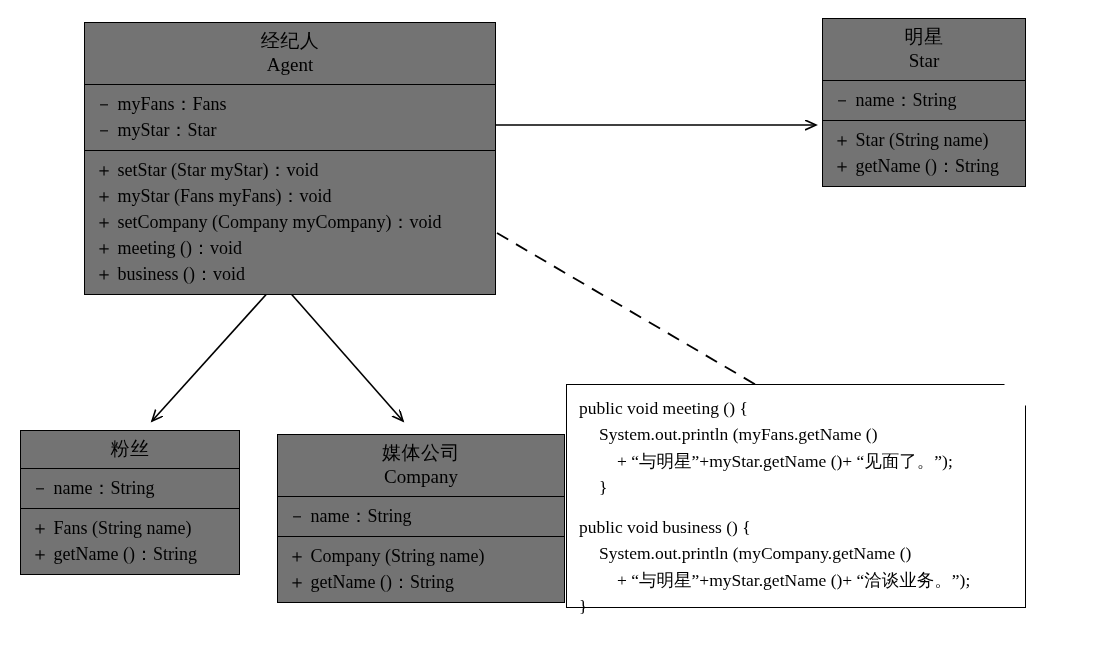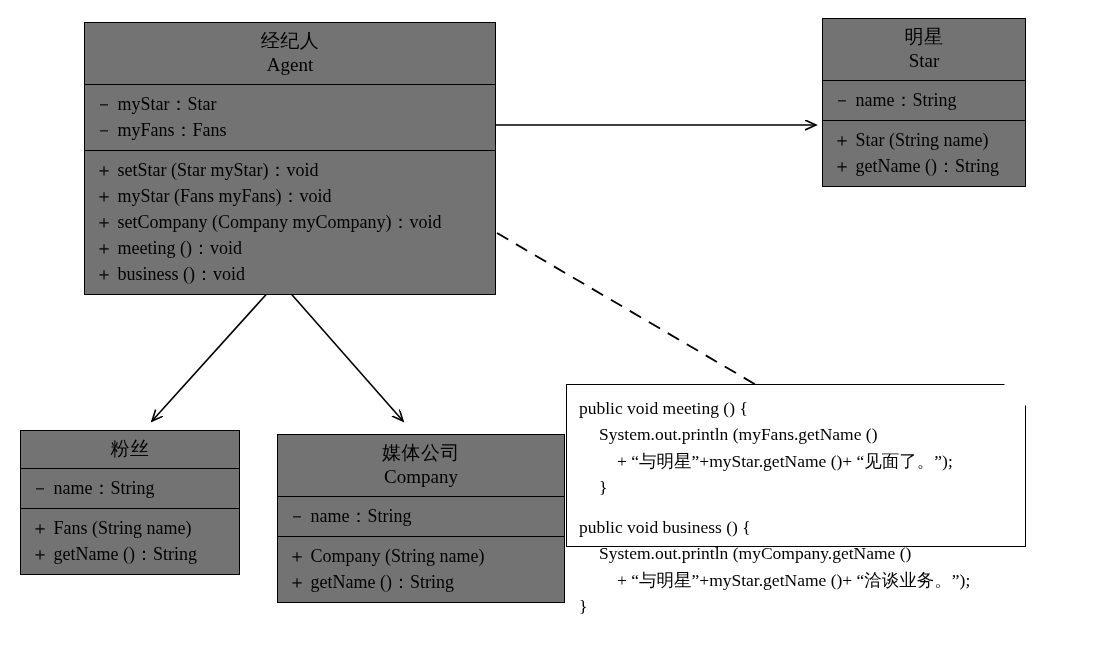--- a/index.html
+++ b/index.html
@@ -110,22 +110,22 @@
       <path d="M497,233 L758,386" fill="none" stroke="#000" stroke-width="1.8" stroke-dasharray="13,9"></path>
     </g>
   </svg>
 
   <div class="uml-class" style="left:84px; top:22px; width:412px;">
     <div class="uml-header">
       <div class="cn">经纪人</div>
       <div class="en">Agent</div>
     </div>
     <div class="uml-compartment">
+      <div>－ myFans：Fans</div>
       <div>－ myStar：Star</div>
-      <div>－ myFans：Fans</div>
     </div>
     <div class="uml-compartment">
       <div>＋ setStar (Star myStar)：void</div>
       <div>＋ myStar (Fans myFans)：void</div>
       <div>＋ setCompany (Company myCompany)：void</div>
       <div>＋ meeting ()：void</div>
       <div>＋ business ()：void</div>
     </div>
   </div>
 
@@ -163,21 +163,21 @@
     </div>
     <div class="uml-compartment">
       <div>－ name：String</div>
     </div>
     <div class="uml-compartment">
       <div>＋ Company (String name)</div>
       <div>＋ getName ()：String</div>
     </div>
   </div>
 
-  <div class="note" style="left:566px; top:384px; width:460px; height:163px;">
+  <div class="note" style="left:566px; top:384px; width:460px; height:224px;">
     <div class="fold-cut"></div>
     <div class="note-line">public void meeting () {</div>
     <div class="note-line indent1">System.out.println (myFans.getName ()</div>
     <div class="note-line indent2">+ “与明星”+myStar.getName ()+ “见面了。”);</div>
     <div class="note-line indent1">}</div>
     <div class="note-blank"></div>
     <div class="note-line">public void business () {</div>
     <div class="note-line indent1">System.out.println (myCompany.getName ()</div>
     <div class="note-line indent2">+ “与明星”+myStar.getName ()+ “洽谈业务。”);</div>
     <div class="note-line">}</div>

